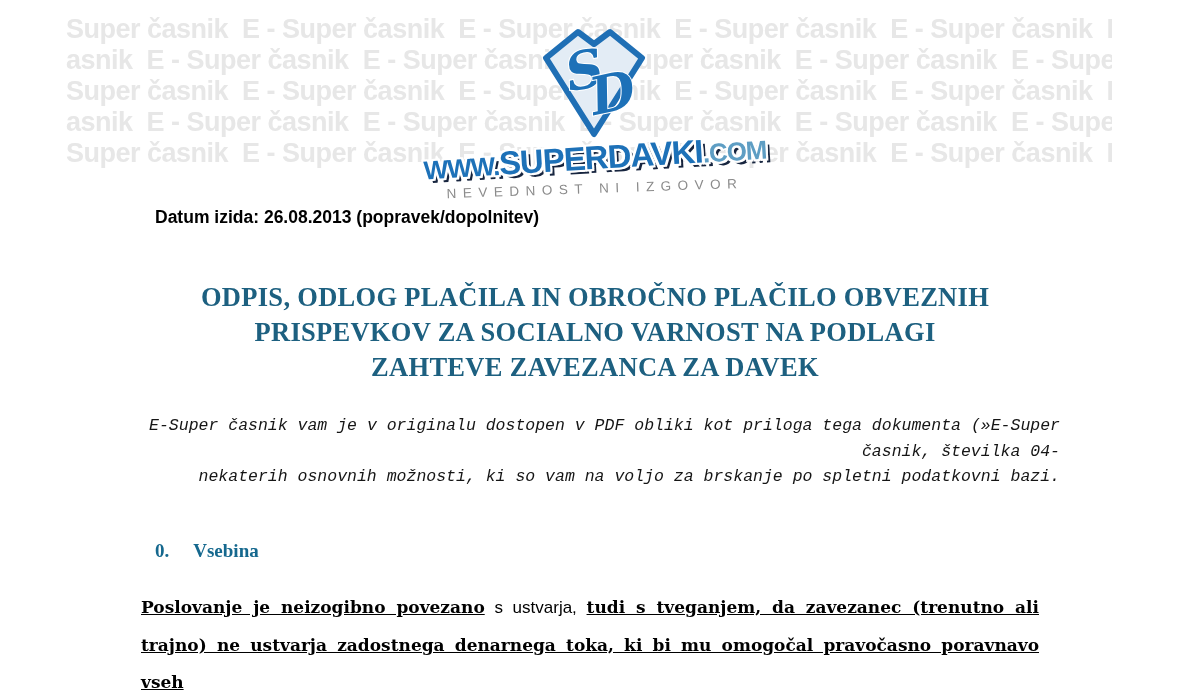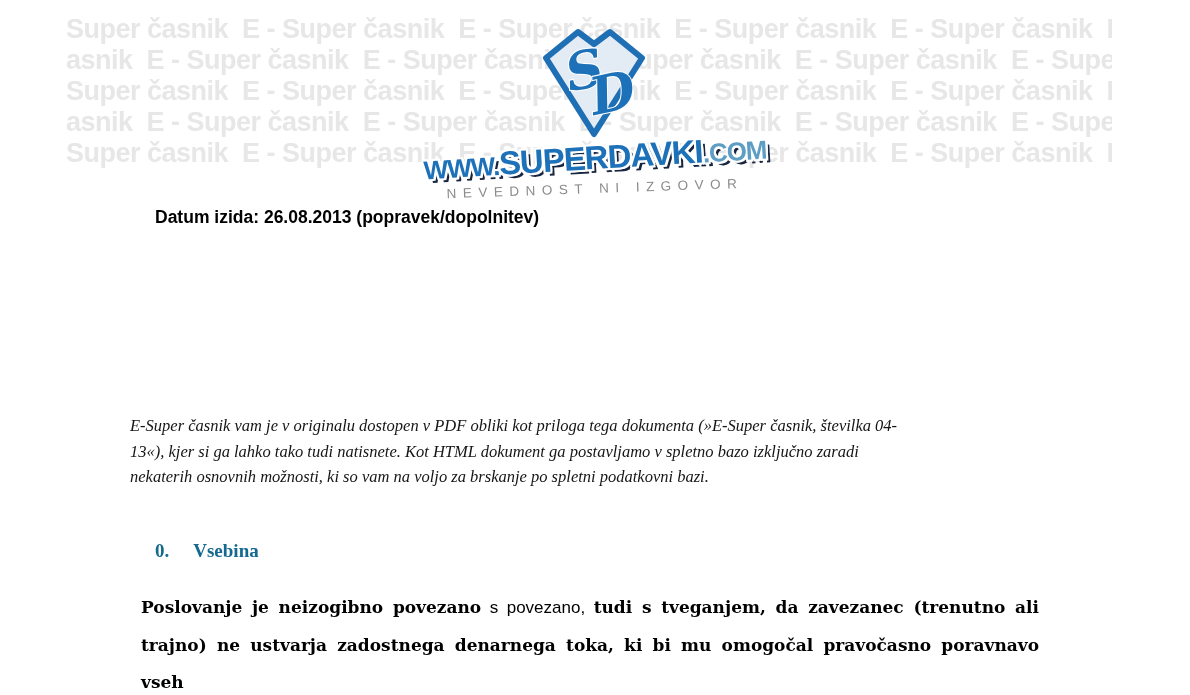--- a/index.html
+++ b/index.html
@@ -28,33 +28,33 @@
   
   .meta{position:absolute;left:155px;top:207px;width:882px;display:flex;
         justify-content:flex-start;font-weight:bold;font-size:17.5px;z-index:3;}
 
   
   .title{position:absolute;left:100px;top:280px;width:990px;text-align:center;
          font-family:"Liberation Serif",serif;font-weight:bold;font-size:26.5px;
          line-height:35px;color:#1d6080;letter-spacing:0.3px;z-index:3;}
 
   
-  .intro{position:absolute;left:130px;top:413px;width:930px;text-align:left;
-         font-family:Liberation Serif, serif;font-style:italic;font-size:16.5px;
+  .intro{position:absolute;left:130px;top:413px;width:930px;text-align:right;
+         font-family:Liberation Mono, monospace;font-style:italic;font-size:16.5px;
          line-height:25.5px;color:#151515;z-index:3;}
 
   
   .section{position:absolute;left:155px;top:540px;font-family:"Liberation Serif",serif;
            font-weight:bold;font-size:19px;color:#15688e;z-index:3;}
   .section .num{margin-right:24px;}
 
   
   .bodytext{position:absolute;left:141px;top:589px;width:898px;z-index:3;font-size:17px;}
   .pline{text-align:justify;text-align-last:justify;line-height:36.5px;white-space:normal;}
-  .b{font-family:"DejaVu Serif",serif;font-weight:700;}
+  .b{font-family:"DejaVu Serif",serif;font-weight:700;text-decoration:underline;}
   .r{font-family:"Liberation Sans",sans-serif;}
 </style>
 </head>
 <body>
 
 <div class="page">
 
   <div class="watermark">
     <div class="wm-row">Super časnik  E - Super časnik  E - Super časnik  E - Super časnik  E - Super časnik  E - Super časnik</div>
     <div class="wm-row">asnik  E - Super časnik  E - Super časnik  E - Super časnik  E - Super časnik  E - Super časnik  E - Sup</div>
@@ -72,34 +72,38 @@
     <div class="wordmark">
       <span class="wm-www">www.</span><span class="wm-name">SuperDavki</span><span class="wm-tld">.com</span>
     </div>
     <div class="tagline">NEVEDNOST NI IZGOVOR</div>
   </div>
 
   <div class="meta">
     <span>Datum izida: 26.08.2013 (popravek/dopolnitev)</span>
   </div>
 
+  <div class="title">
+    <div>ODPIS, ODLOG PLAČILA IN OBROČNO PLAČILO OBVEZNIH</div>
+    <div>PRISPEVKOV ZA SOCIALNO VARNOST NA PODLAGI</div>
+    <div>ZAHTEVE ZAVEZANCA ZA DAVEK</div>
+  </div>
 
   <div class="intro">
     <div>E-Super časnik vam je v originalu dostopen v PDF obliki kot priloga tega dokumenta (»E-Super časnik, številka 04-</div>
-    <div>13«), kjer si ga lahko tako tudi natisnete. Kot HTML dokument ga postavljamo v spletno bazo izključno zaradi</div>
     <div>nekaterih osnovnih možnosti, ki so vam na voljo za brskanje po spletni podatkovni bazi.</div>
   </div>
 
   <div class="section">
     <span class="num">0.</span><span>Vsebina</span>
   </div>
 
   <div class="bodytext">
     <div class="pline">
-      <span class="b">Poslovanje je neizogibno povezano</span><span class="r"> s povezano, </span><span class="b">tudi s tveganjem, da zavezanec (trenutno ali</span>
+      <span class="b">Poslovanje je neizogibno povezano</span><span class="r"> s ustvarja, </span><span class="b">tudi s tveganjem, da zavezanec (trenutno ali</span>
     </div>
     <div class="pline">
       <span class="b">trajno) ne ustvarja zadostnega denarnega toka, ki bi mu omogočal pravočasno poravnavo vseh</span>
     </div>
 
   </div>
 
 </div>
 
 </body></html>

